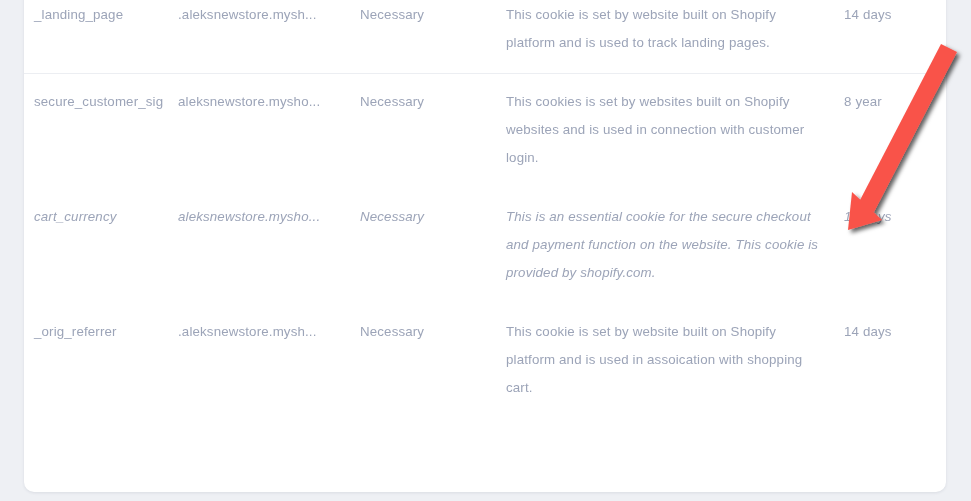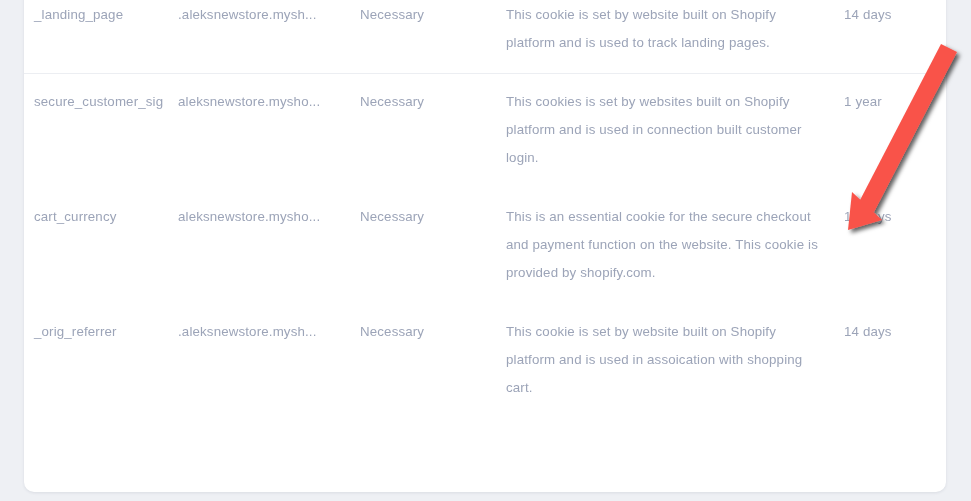--- a/index.html
+++ b/index.html
@@ -57,21 +57,21 @@
   }
   .c-name     { width: 144px; padding-left: 10px !important; }
   .c-domain   { width: 182px; }
   .c-category { width: 146px; }
   .c-desc     { width: 314px; padding-right: 24px !important; }
   .c-expiry   { width: 126px; }
 
   .cell-inner { display: block; }
 
   
-  tr.highlight { border-top-color: transparent; }
+  tr.highlight { border-top-color: transparent; font-style: italic; }
   tr.after-highlight { border-top-color: transparent; }
 
   
   .anno-rect {
     position: absolute;
     left: 23px;
     top: 231px;
     width: 920px;
     height: 134px;
     border: 4px solid #f4headerfix;
@@ -124,24 +124,24 @@
           <td class="c-name">
             <span class="cell-inner">secure_customer_sig</span>
           </td>
           <td class="c-domain">
             <span class="cell-inner">aleksnewstore.mysho...</span>
           </td>
           <td class="c-category">
             <span class="cell-inner">Necessary</span>
           </td>
           <td class="c-desc">
-            <span class="cell-inner">This cookies is set by websites built on Shopify platform and is used in connection built customer login.</span>
+            <span class="cell-inner">This cookies is set by websites built on Shopify websites and is used in connection with customer login.</span>
           </td>
           <td class="c-expiry">
-            <span class="cell-inner">1 year</span>
+            <span class="cell-inner">8 year</span>
           </td>
         </tr>
 
         <tr class="highlight">
           <td class="c-name">
             <span class="cell-inner">cart_currency</span>
           </td>
           <td class="c-domain">
             <span class="cell-inner">aleksnewstore.mysho...</span>
           </td>

